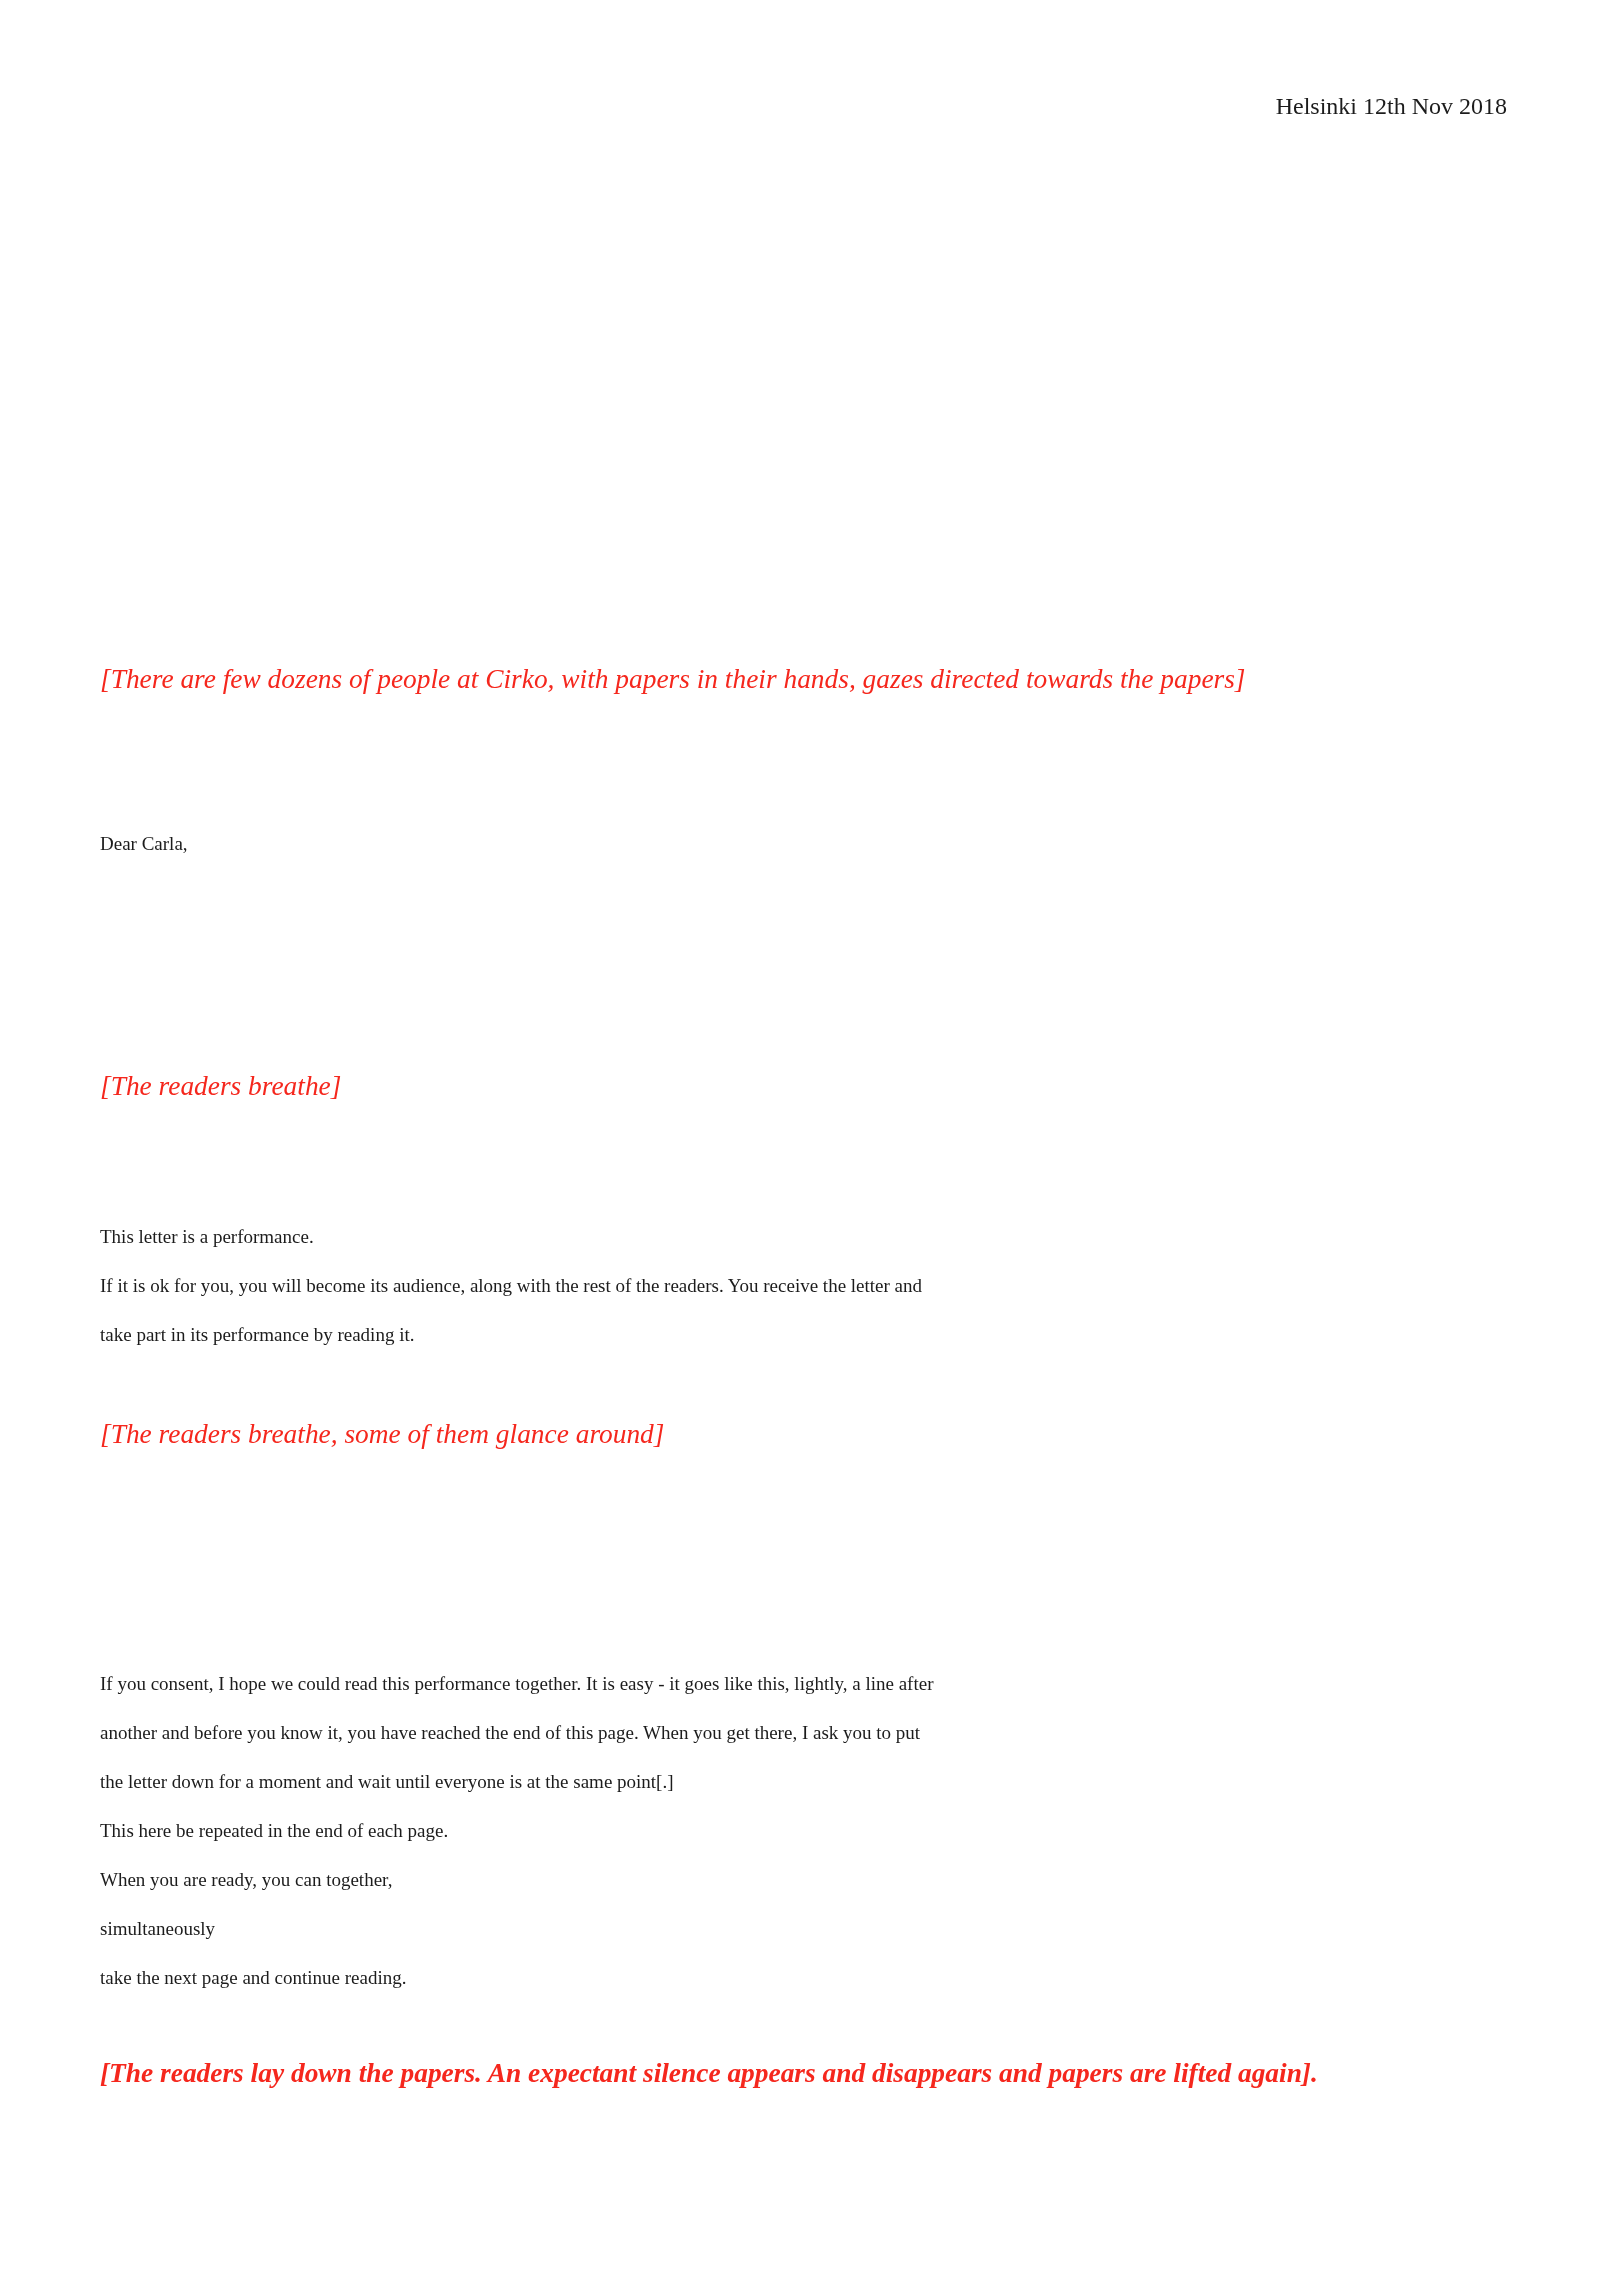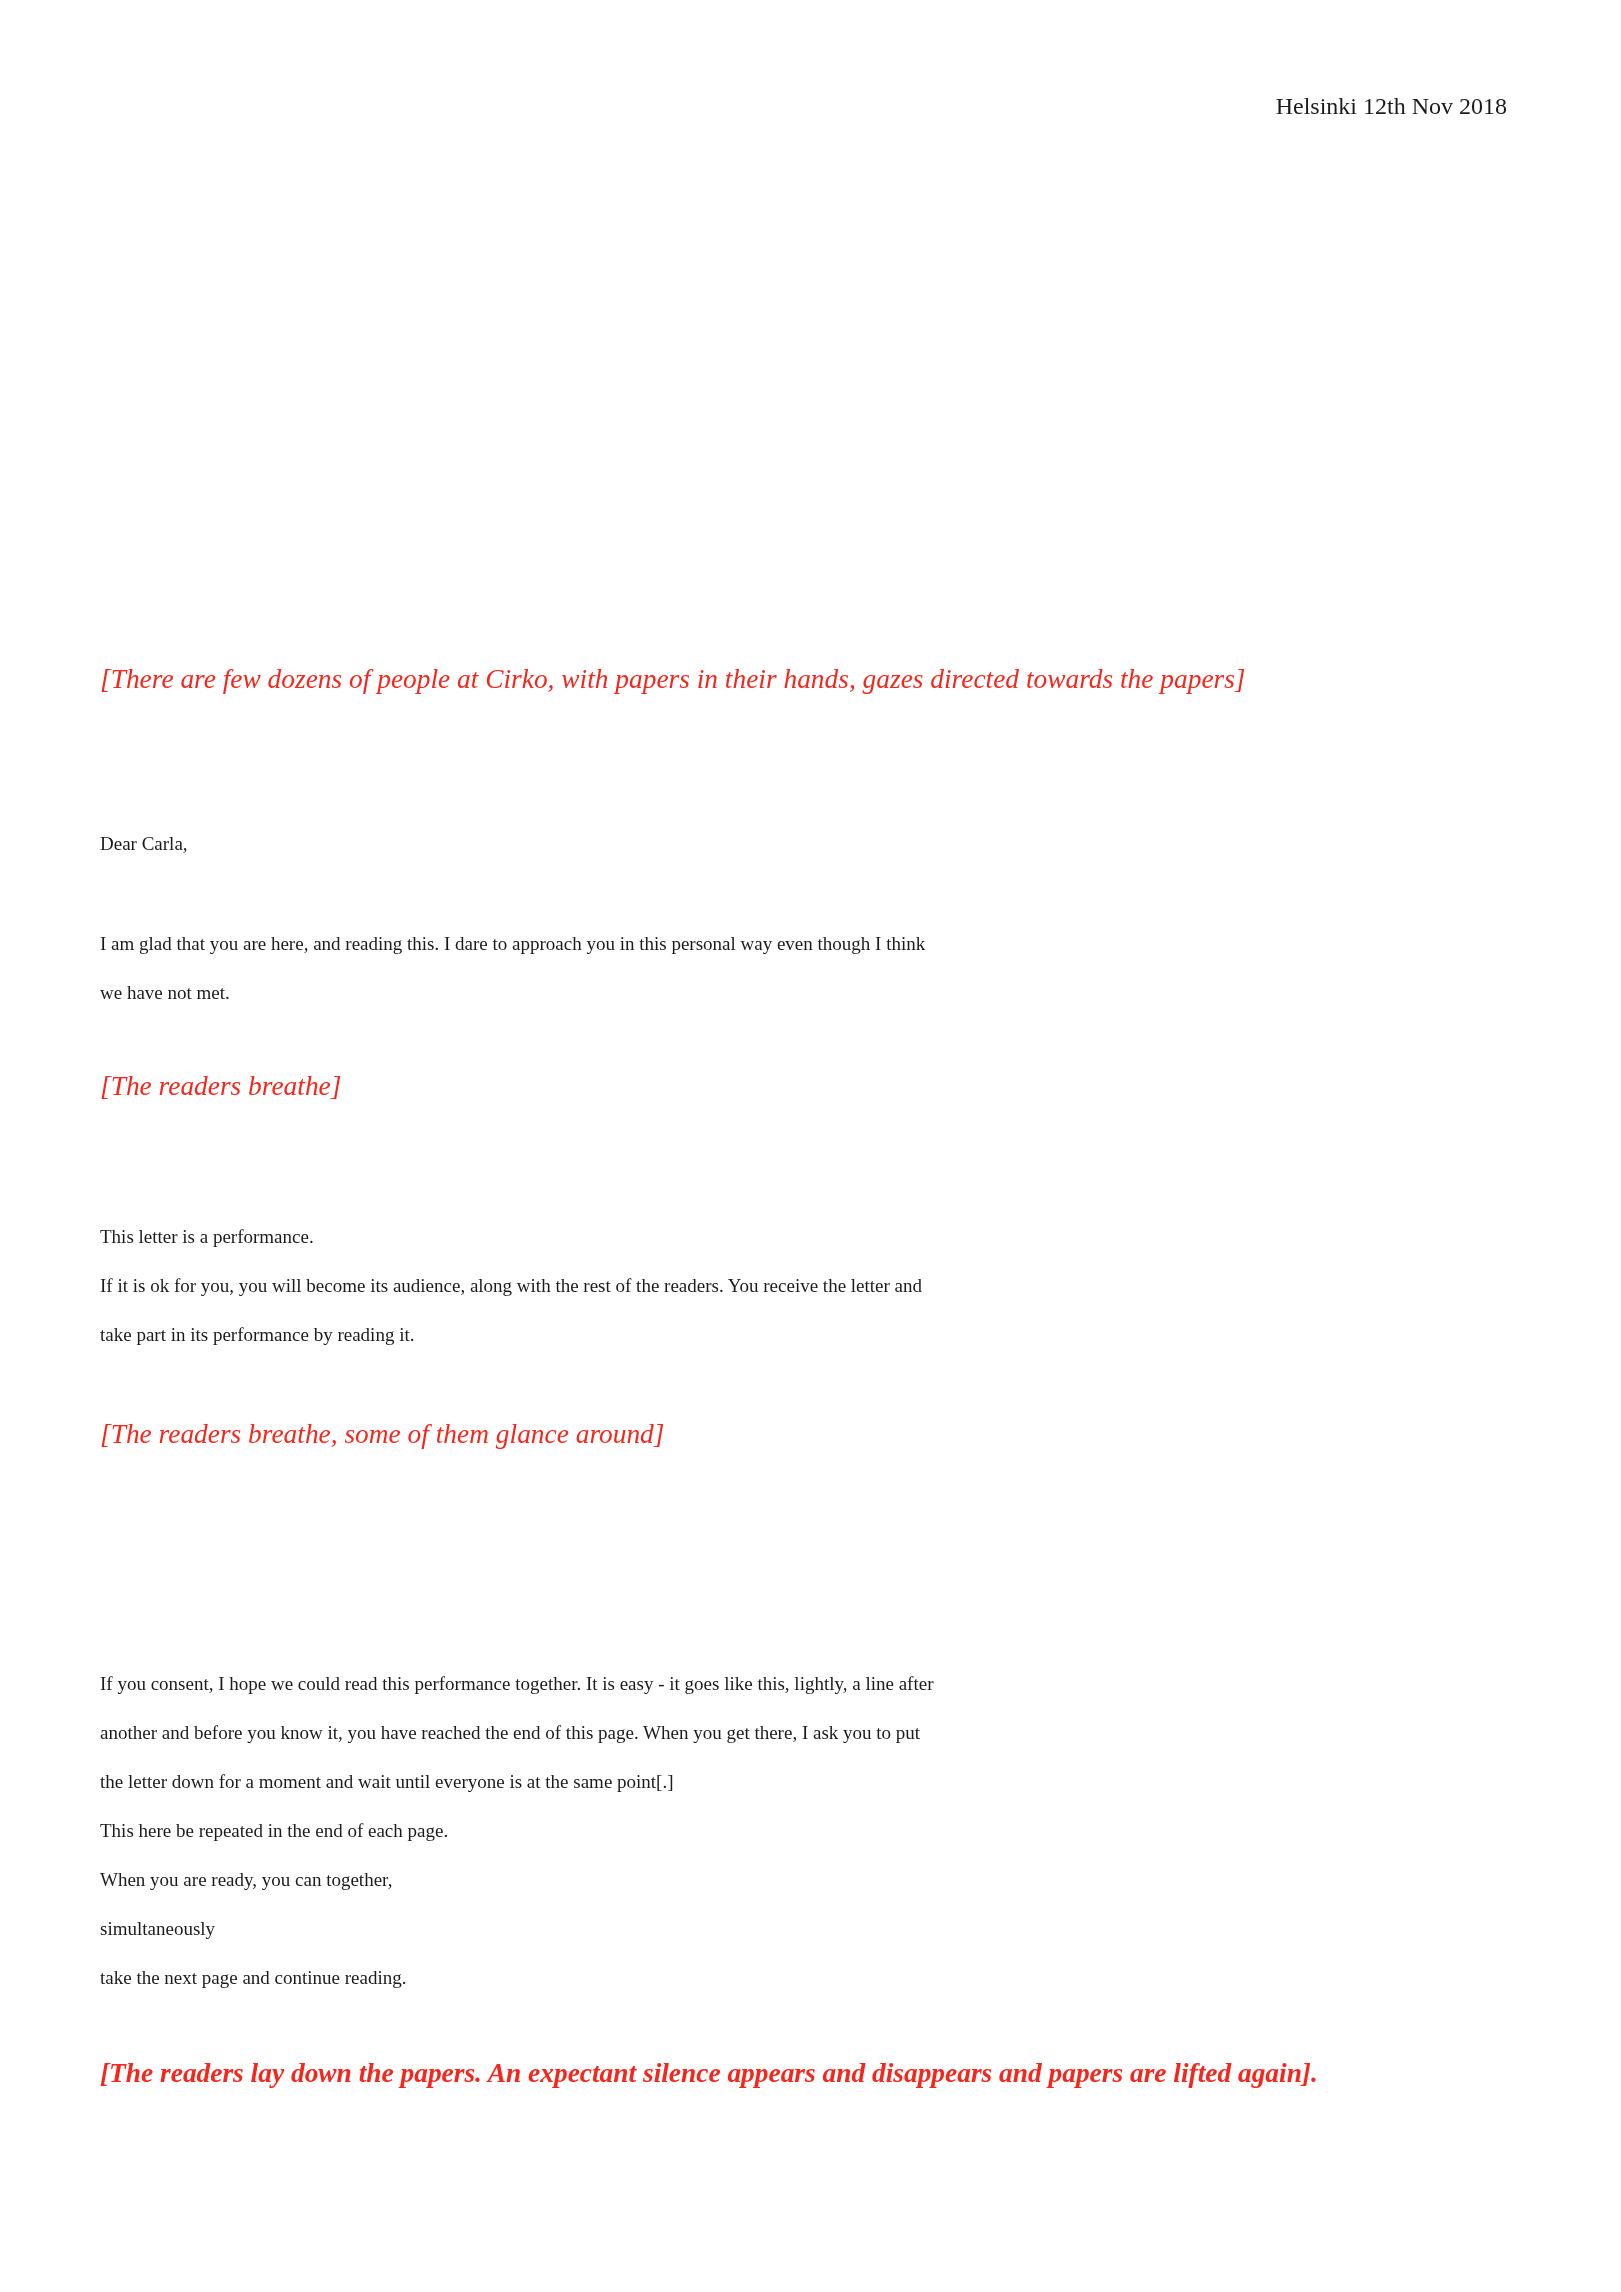--- a/index.html
+++ b/index.html
@@ -53,24 +53,20 @@
 <body>
 
 <div class="page">
 
   <div class="block dateline">Helsinki 12th Nov 2018</div>
 
   <div class="block stage-direction sd-1">[There are few dozens of people at Cirko, with papers in their hands, gazes directed towards the papers]</div>
 
   <div class="block salutation">Dear Carla,</div>
 
-  <div class="block para-1">
-    <div class="line">I am glad that you are here, and reading this. I dare to approach you in this personal way even though I think</div>
-    <div class="line">we have not met.</div>
-  </div>
 
   <div class="block stage-direction sd-2">[The readers breathe]</div>
 
   <div class="block para-2">
     <div class="line">This letter is a performance.</div>
     <div class="line">If it is ok for you, you will become its audience, along with the rest of the readers. You receive the letter and</div>
     <div class="line">take part in its performance by reading it.</div>
   </div>
 
   <div class="block stage-direction sd-3">[The readers breathe, some of them glance around]</div>

